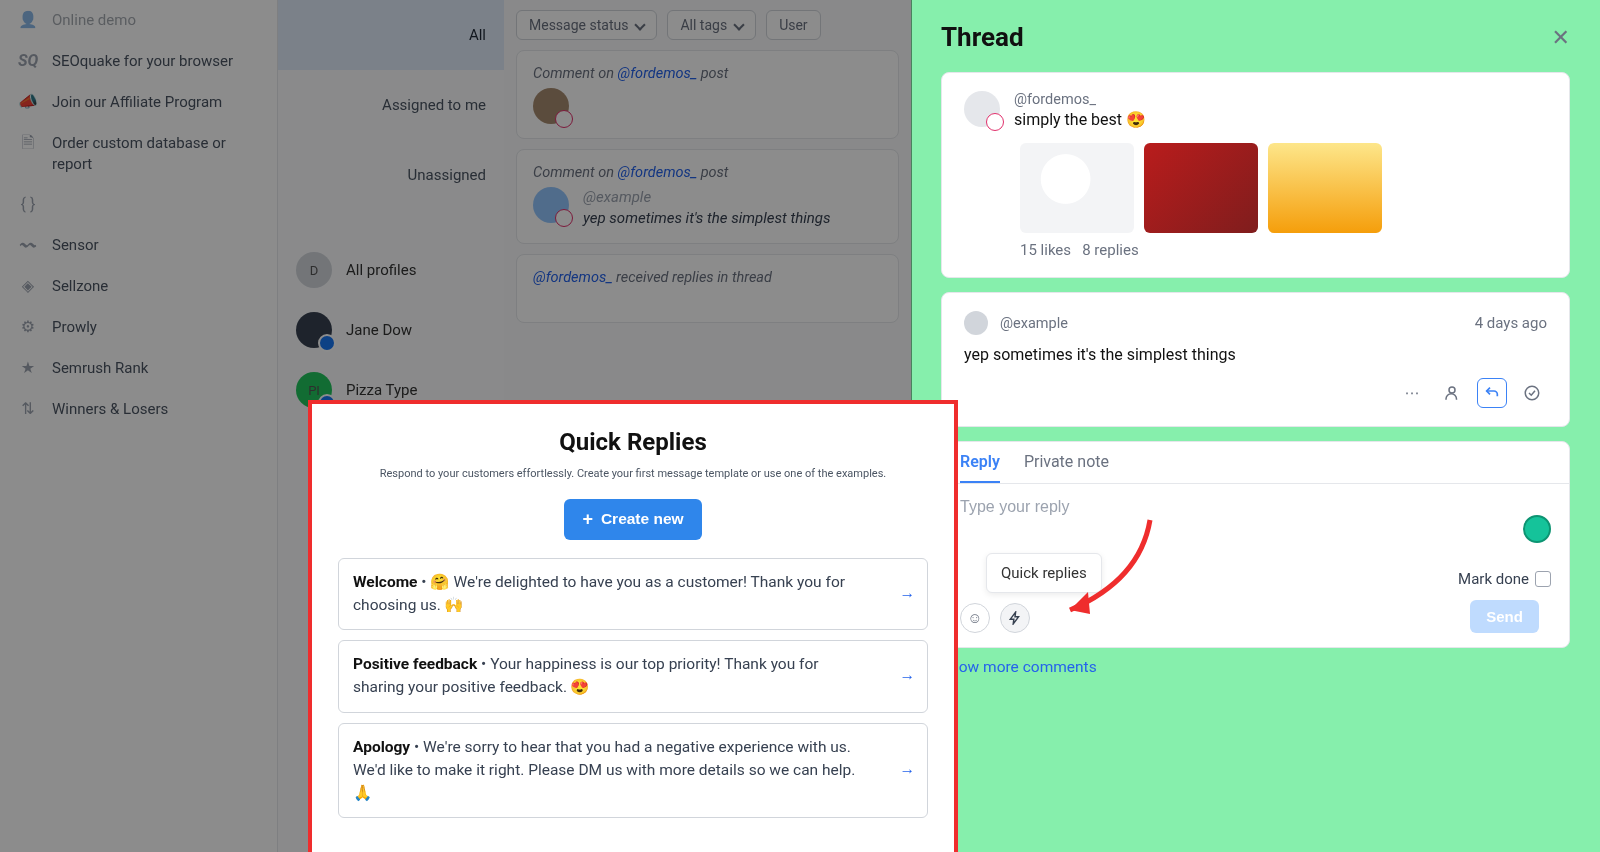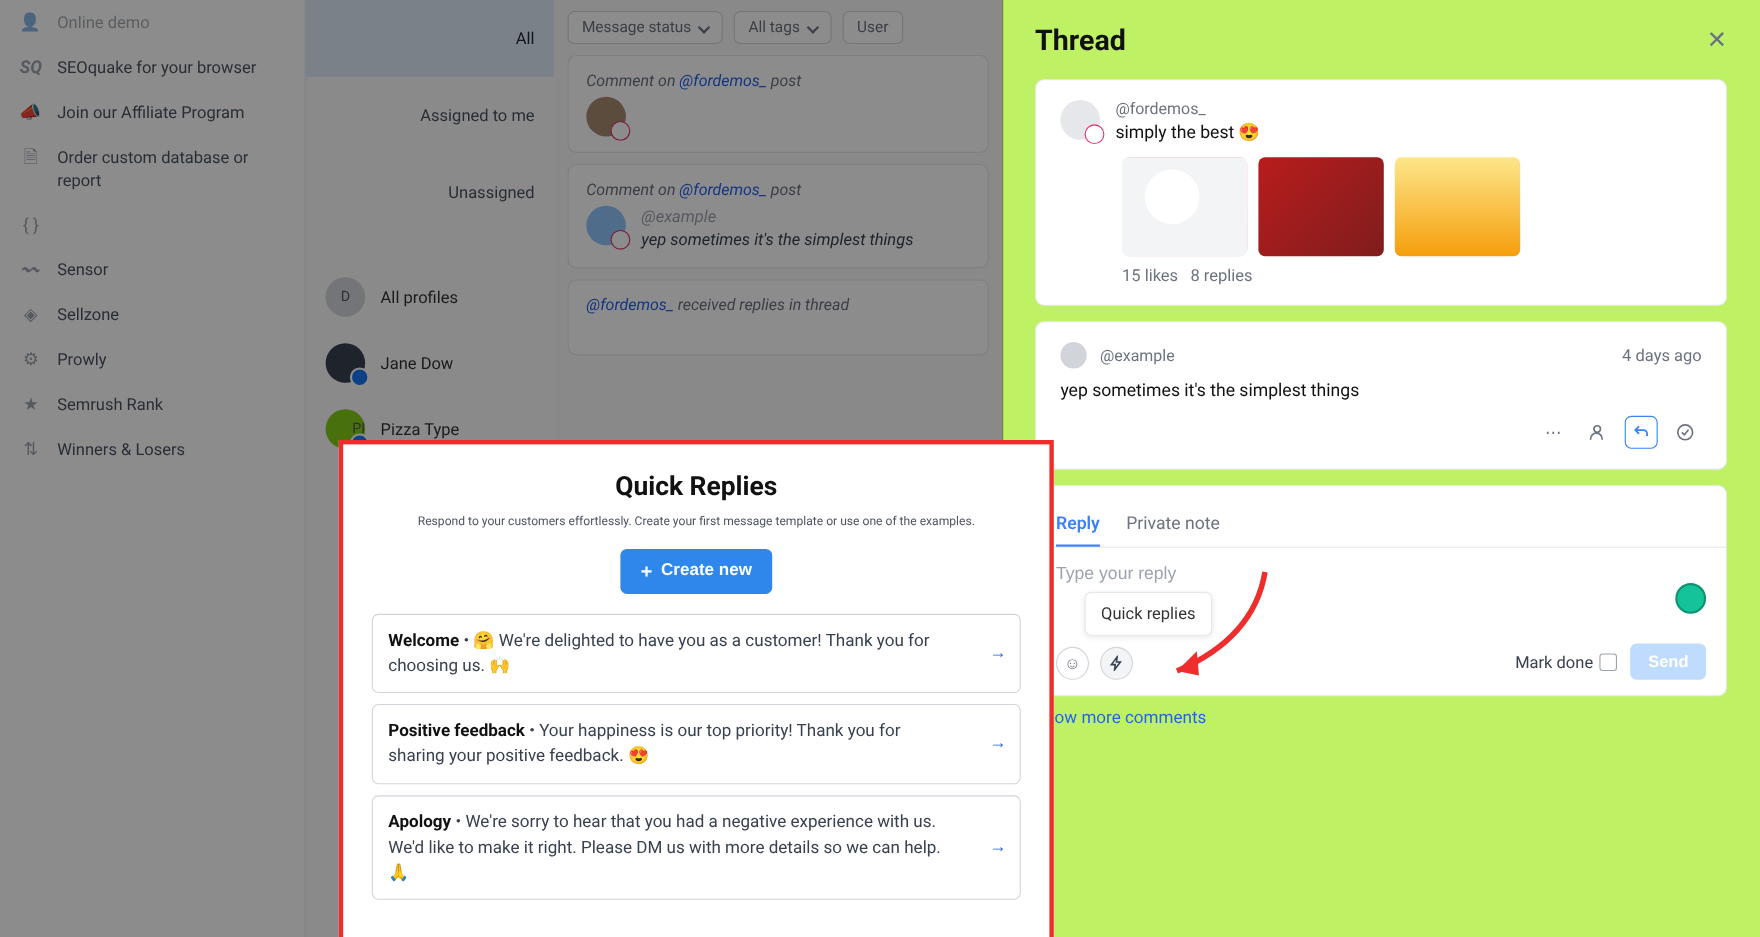--- a/index.html
+++ b/index.html
@@ -29,21 +29,21 @@
   .pill { border:1px solid #d1d5db; border-radius:6px; padding:6px 12px; font-size:14px; color:#6b7280; display:flex; align-items:center; gap:8px; background:#fff; }
   .feed-card { background:#fff; border:1px solid #e5e7eb; border-radius:8px; padding:14px 16px; margin-bottom:10px;font-style:italic;}
   .feed-card .meta { color:#6b7280; font-size:14.5px; margin-bottom:6px;}
   .feed-card .meta a { color:#2563eb; text-decoration:none;}
   .feed-card .row { display:flex; gap:14px; align-items:flex-start;}
   .feed-card .body { color:#374151; font-size:15px; line-height:1.4;}
   .feed-card .body .user { font-weight:700; color:#111;}
   .feed-card .body .handle { color:#9ca3af;}
 
   
-  .thread { width: 689px; background:#bef264; flex-shrink:0; padding: 22px 30px; overflow:auto;}
+  .thread { width: 689px; background:#86efac; flex-shrink:0; padding: 22px 30px; overflow:auto;}
   .thread-header { display:flex; justify-content:space-between; align-items:center; margin-bottom:20px;}
   .thread-header h1 { font-size:26px; font-weight:700; color:#111;}
   .close-x { font-size:22px; color:#6b7280; cursor:pointer;}
   .card { border:1px solid #e5e7eb; border-radius:8px; padding:18px 22px; margin-bottom:14px; background:#fff;}
   .op-row { display:flex; gap:14px; }
   .op-text .handle { color:#6b7280; font-size:14.5px;}
   .op-text .msg { font-size:16px; color:#111; margin-top:2px;}
   .thumbs { display:flex; gap:10px; margin:14px 0 8px 56px;}
   .thumb { width:114px; height:90px; border-radius:6px; background:linear-gradient(135deg,#b91c1c,#7f1d1d); }
   .thumb.t1 { background:radial-gradient(circle at 40% 40%, #fff 0%, #fff 28%, #f3f4f6 29%), linear-gradient(#ef4444,#b91c1c); }
@@ -53,31 +53,31 @@
   .reply-card .who { display:flex; gap:12px; align-items:center;}
   .reply-card .who .handle { color:#6b7280; font-size:14.5px;}
   .reply-card .ago { color:#6b7280;}
   .reply-card .body { font-size:16px; color:#111; margin-top:10px;}
   .reply-card .actions { display:flex; gap:10px; justify-content:flex-end; margin-top:14px; align-items:center;}
   .icon-btn { width:30px; height:30px; border-radius:6px; display:flex; align-items:center; justify-content:center; color:#6b7280;}
   .icon-btn.active { border:1.5px solid #3b82f6; color:#3b82f6;}
 
   .composer { border:1px solid #e5e7eb; border-radius:8px; background:#fff; }
   .composer-tabs { display:flex; gap:24px; padding:10px 18px 0; border-bottom:1px solid #e5e7eb;}
-  .composer-tab { padding-bottom:10px; font-size:16px; color:#6b7280; cursor:pointer;margin-top:14px;}
+  .composer-tab { padding-bottom:10px; font-size:16px; color:#6b7280; cursor:pointer;}
   .composer-tab.active { color:#3b82f6; border-bottom:2px solid #3b82f6; font-weight:600;}
   .composer-body { padding: 14px 18px;}
   .composer-body input { border:none; width:100%; font-size:16px; outline:none; color:#333;}
   .composer-body input::placeholder { color:#9ca3af;}
   .composer-footer { display:flex; justify-content:space-between; align-items:flex-end; padding: 0 18px 14px;}
   .footer-left { position:relative; display:flex; gap:10px; align-items:center;}
   .qr-tooltip { position:absolute; bottom:40px; left:26px; background:#fff; border:1px solid #e5e7eb; border-radius:6px; padding:10px 14px; font-size:15px; white-space:nowrap; box-shadow:0 2px 6px rgba(0,0,0,0.08);}
   .round-btn { width:30px; height:30px; border-radius:50%; border:1px solid #d1d5db; display:flex; align-items:center; justify-content:center; color:#6b7280; cursor:pointer; background:#fff;}
   .round-btn.active { background:#f3f4f6; border-color:#d1d5db;}
-  .footer-right { display:flex; align-items:center; gap:12px;}
+  .footer-right { display:flex; align-items:center; gap:12px;flex-direction:column;}
   .mark-done { display:flex; align-items:center; gap:6px; color:#374151;}
   .cbox { width:16px; height:16px; border:1.5px solid #9ca3af; border-radius:3px;}
   .send { background:#bfdbfe; color:#fff; border:none; border-radius:6px; padding:8px 16px; font-size:15px; font-weight:600;}
   .grammarly { position:absolute; right:18px; top:-55px; width:28px; height:28px; border-radius:50%; background:#15c39a; border:2px solid #0d9472; }
   .show-more { color:#2563eb; font-size:15.5px; margin-top:10px; display:inline-block;}
 
   
   .qr-modal { position:absolute; z-index:20; left:308px; top:400px; width:650px; height:456px; background:#fff; border:4px solid #ef2d2d; padding: 20px 26px;}
   .qr-modal h2 { text-align:center; font-size:24px; font-weight:700; color:#111; margin-top:4px;}
   .qr-modal .sub { text-align:center; color:#4b5563; font-size:11px; line-height:1.5; margin-top:10px;}
@@ -150,21 +150,21 @@
         </div>
       <span>All profiles</span>
     </div>
     <div class="profile-item">
       <div class="avatar" style="background:#374151;">
           <div class="avatar-badge"></div>
         </div>
       <span>Jane Dow</span>
     </div>
     <div class="profile-item">
-      <div class="avatar" style="background:#84cc16;justify-content:flex-end;">
+      <div class="avatar" style="background:#22c55e;">
           <span>PI</span>
           <div class="avatar-badge"></div>
         </div>
       <span>Pizza Type</span>
     </div>
   </div>
 
   <div class="feed">
     <div class="feed-filters">
       <div class="pill">

